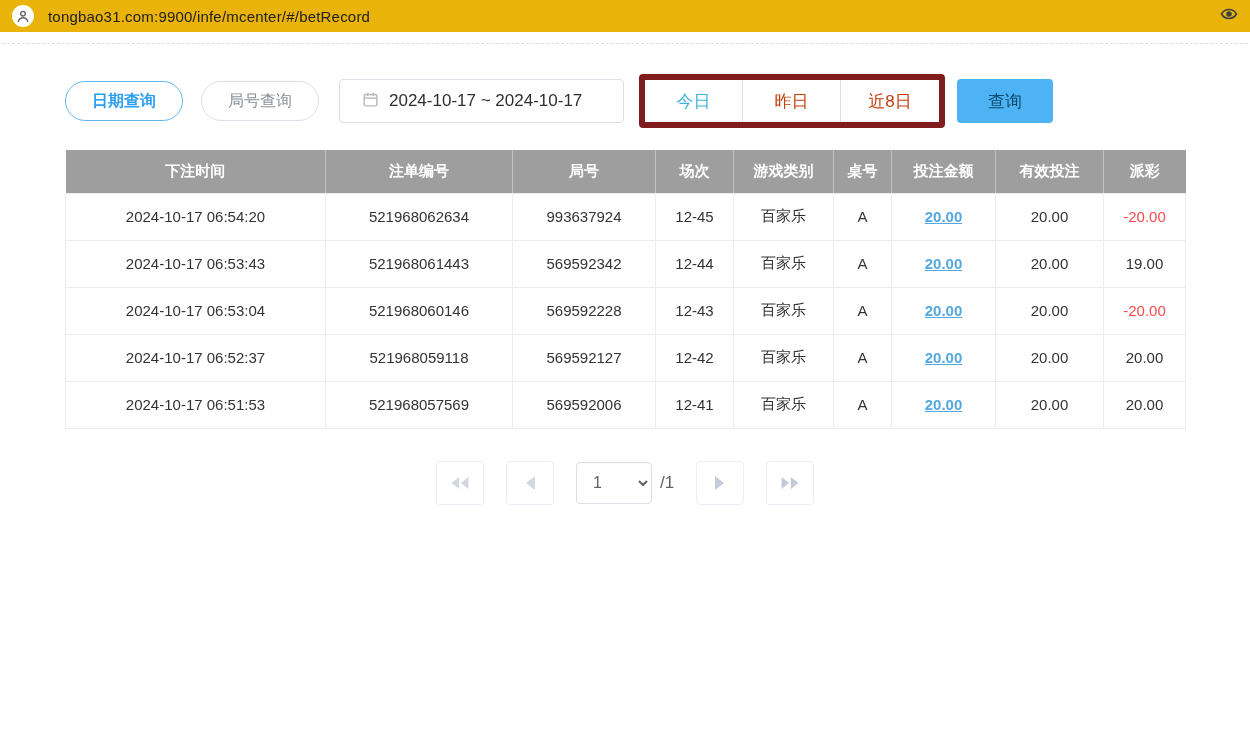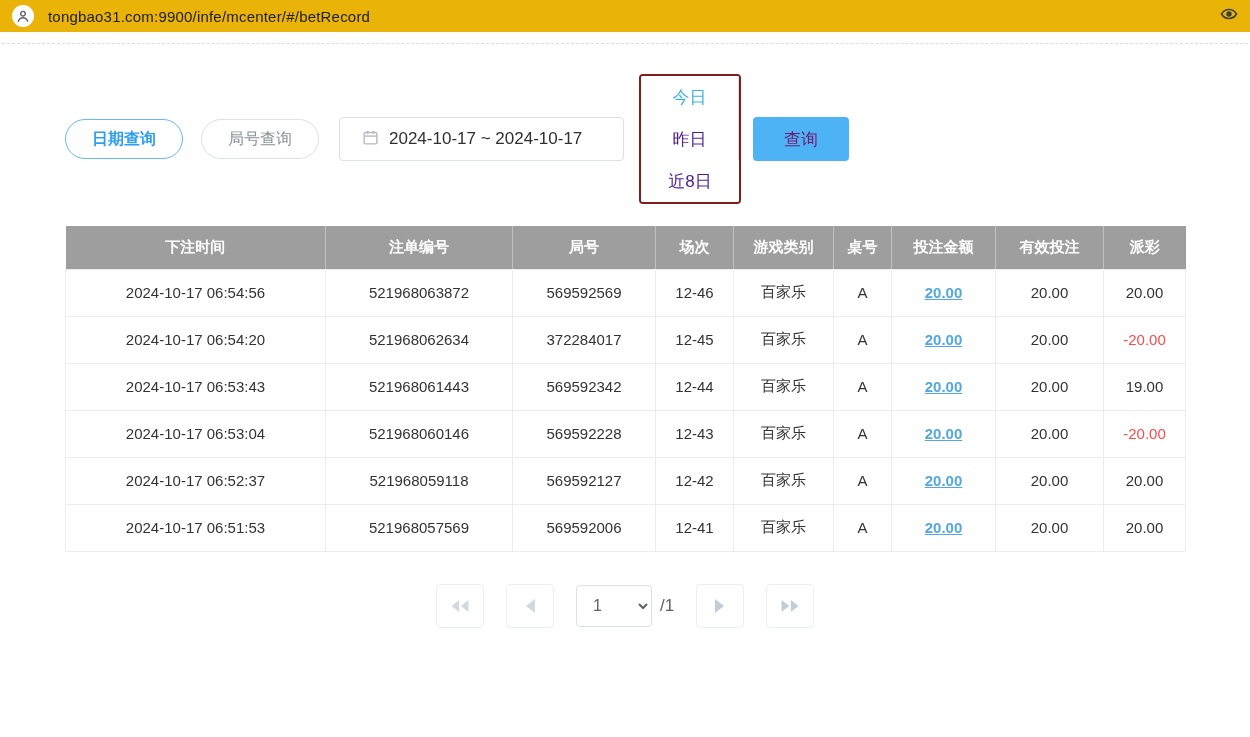--- a/index.html
+++ b/index.html
@@ -30,30 +30,30 @@
   .pill-btn { height: 40px; padding: 4px 26px; border-radius: 20px; background: #fff;
     font-size: 16px; display: flex; align-items: center; cursor: pointer; }
   .pill-btn.active { border: 1px solid #64b9f3; color: #2d9ff2; font-weight: bold; }
   .pill-btn.plain  { border: 1px solid #dcdfe6; color: #8a8f99; margin-left: 18px; }
 
   .date-input { display: flex; align-items: center; gap: 10px; margin-left: 20px;
     width: 285px; height: 44px; border: 1px solid #dcdfe6; border-radius: 4px;
     padding: 0 22px; background: #fff; cursor: pointer; }
   .date-text { font-size: 17px; color: #2f2f2f; }
 
-  .seg-group { display: flex; margin-left: 15px; border: 2px solid #7f1d1d;
-    border-radius: 4px; overflow: hidden; background: #fff; flex-direction: column; }
+  .seg-group { display: flex; margin-left: 15px; border: 6px solid #7f1d1d;
+    border-radius: 4px; overflow: hidden; background: #fff; }
   .seg-btn { width: 98px; height: 42px; display: flex; align-items: center;
-    justify-content: center; font-size: 17px; color: #4c1d95; background: #fff;
+    justify-content: center; font-size: 17px; color: #c2410c; background: #fff;
     border: 0; border-right: 1px solid #dcdfe6; cursor: pointer; }
   .seg-btn:last-child { border-right: 0; }
   .seg-btn.active { color: #3bb3db; }
 
   .search-btn { margin-left: 12px; width: 96px; height: 44px; border: 0;
-    border-radius: 4px; background: #4eb3f4; color: #701a75; font-size: 17px;
+    border-radius: 4px; background: #4eb3f4; color: #0c4a6e; font-size: 17px;
     cursor: pointer; font-family: inherit; }
 
   
   table { border-collapse: collapse; table-layout: fixed; }
   .sum-table { width: 1120px; margin-top: 32px; }
   .sum-table th { background: #e9e9e9; border: 2px solid #fff; height: 46px;
     font-size: 17px; font-weight: normal; color: #333; text-align: center; }
   .sum-table td { border: 1px solid #ececec; height: 49px; text-align: center;
     font-size: 17px; color: #1d1d1d; font-weight: 600; background: #fff; }
 
@@ -151,34 +151,23 @@
       <th>局号</th>
       <th>场次</th>
       <th>游戏类别</th>
       <th>桌号</th>
       <th>投注金额</th>
       <th>有效投注</th>
       <th>派彩</th>
     </tr>
 
     <tr>
-      <td>2024-10-17 06:54:56</td>
-      <td>521968063872</td>
-      <td>569592569</td>
-      <td>12-46</td>
-      <td>百家乐</td>
-      <td>A</td>
-      <td><a class="bet-link">20.00</a></td>
-      <td>20.00</td>
-      <td>20.00</td>
-    </tr>
-    <tr>
       <td>2024-10-17 06:54:20</td>
       <td>521968062634</td>
-      <td>372284017</td>
+      <td>993637924</td>
       <td>12-45</td>
       <td>百家乐</td>
       <td>A</td>
       <td><a class="bet-link">20.00</a></td>
       <td>20.00</td>
       <td class="neg">-20.00</td>
     </tr>
     <tr>
       <td>2024-10-17 06:53:43</td>
       <td>521968061443</td>

